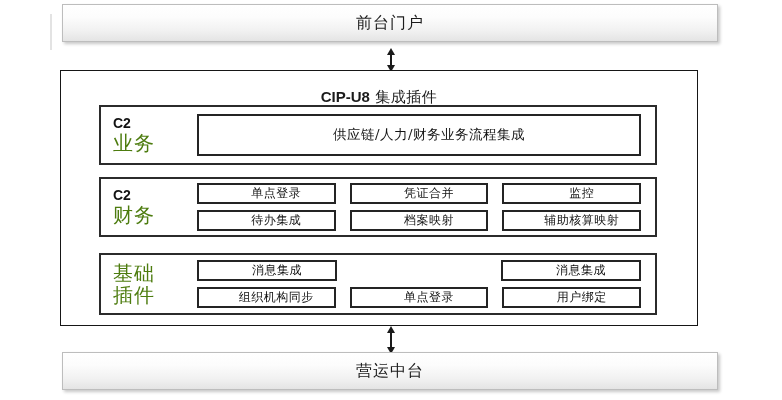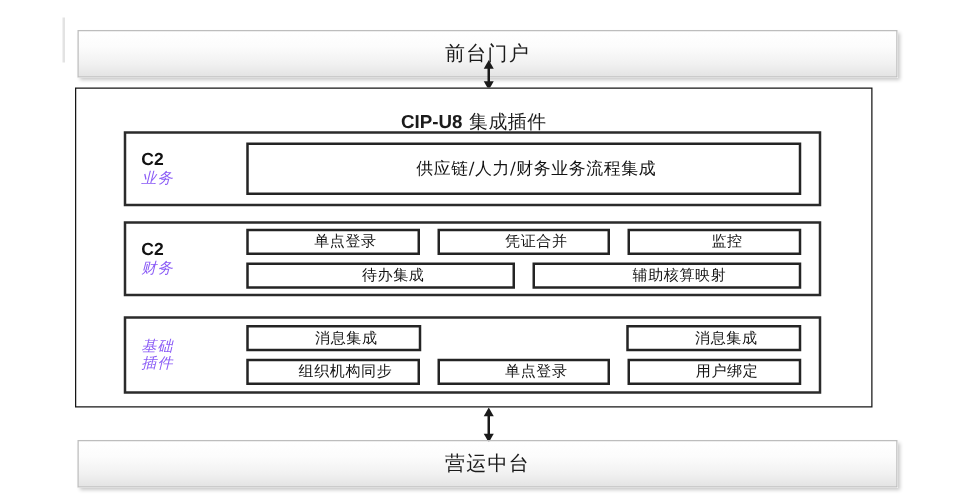--- a/index.html
+++ b/index.html
@@ -46,21 +46,21 @@
     display: flex;
     align-items: center;
     justify-content: center;
   }
   .band-label {
     font-size: 16px;
     color: #1b1b1b;
     letter-spacing: 1px;
     font-family: "DejaVu Serif", "Liberation Serif", serif;
   }
-  #band-top { top: 24px; }
+  #band-top { top: 4px; }
   #band-bottom { top: 352px; }
 
   
   .connector {
     position: absolute;
     left: 383px;
     width: 16px;
   }
   .connector svg { display: block; }
   #connector-top { top: 48px; height: 24px; }
@@ -123,24 +123,23 @@
   }
   .label-line-latin {
     font-family: "Liberation Sans", "DejaVu Sans", sans-serif;
     font-weight: bold;
     font-size: 14px;
     color: #121212;
     letter-spacing: 0;
   }
   .label-line-cjk {
     font-family: "DejaVu Serif", "Liberation Serif", serif;
-    font-size: 12px;
-    color: #8b5cf6;
+    font-size: 20px;
+    color: #4d7c0f;
     letter-spacing: 1px;
-    font-style: italic;
   }
 
   .section-body {
     flex: 1 1 auto;
     display: flex;
     flex-direction: column;
     justify-content: center;
     padding-right: 14px;
     box-sizing: border-box;
   }
@@ -223,20 +222,21 @@
         <span class="label-line-cjk">财务</span>
       </div>
       <div class="section-body">
         <div class="chip-row">
           <div class="chip">单点登录</div>
           <div class="chip">凭证合并</div>
           <div class="chip">监控</div>
         </div>
         <div class="chip-row">
           <div class="chip">待办集成</div>
+          <div class="chip">档案映射</div>
           <div class="chip">辅助核算映射</div>
         </div>
       </div>
     </div>
 
     <div class="section" id="section-base">
       <div class="section-label">
         <span class="label-line-cjk">基础</span>
         <span class="label-line-cjk">插件</span>
       </div>

